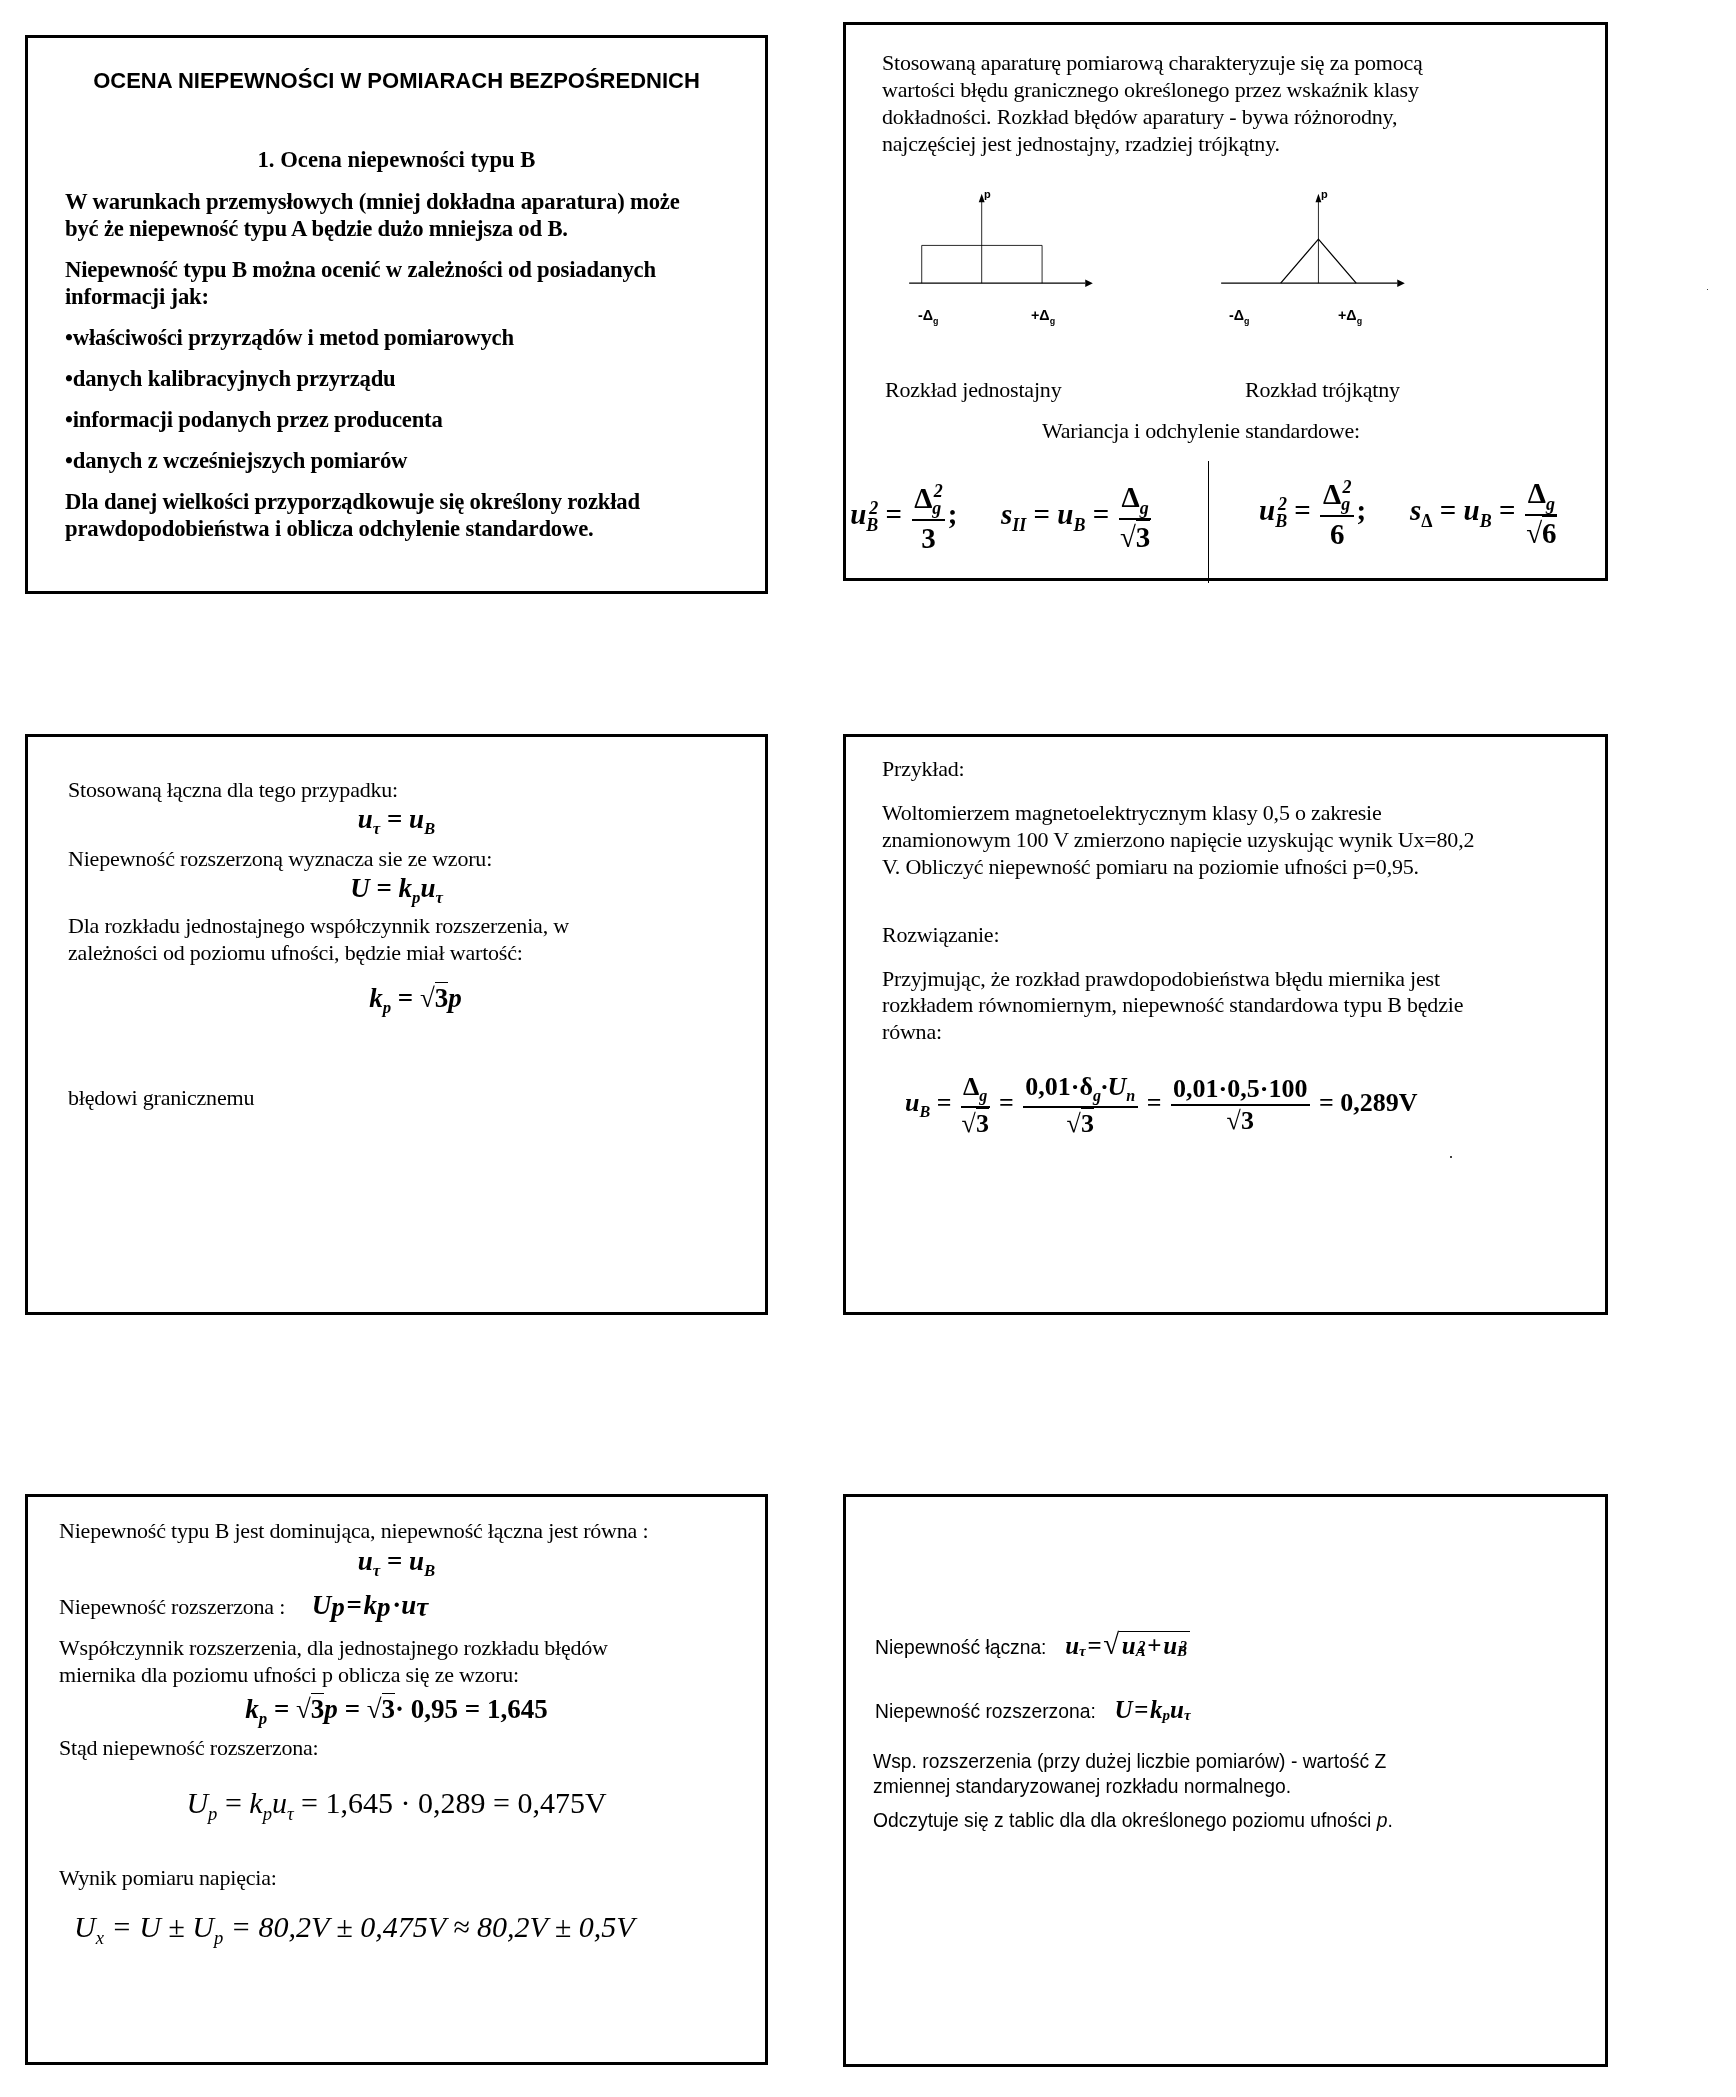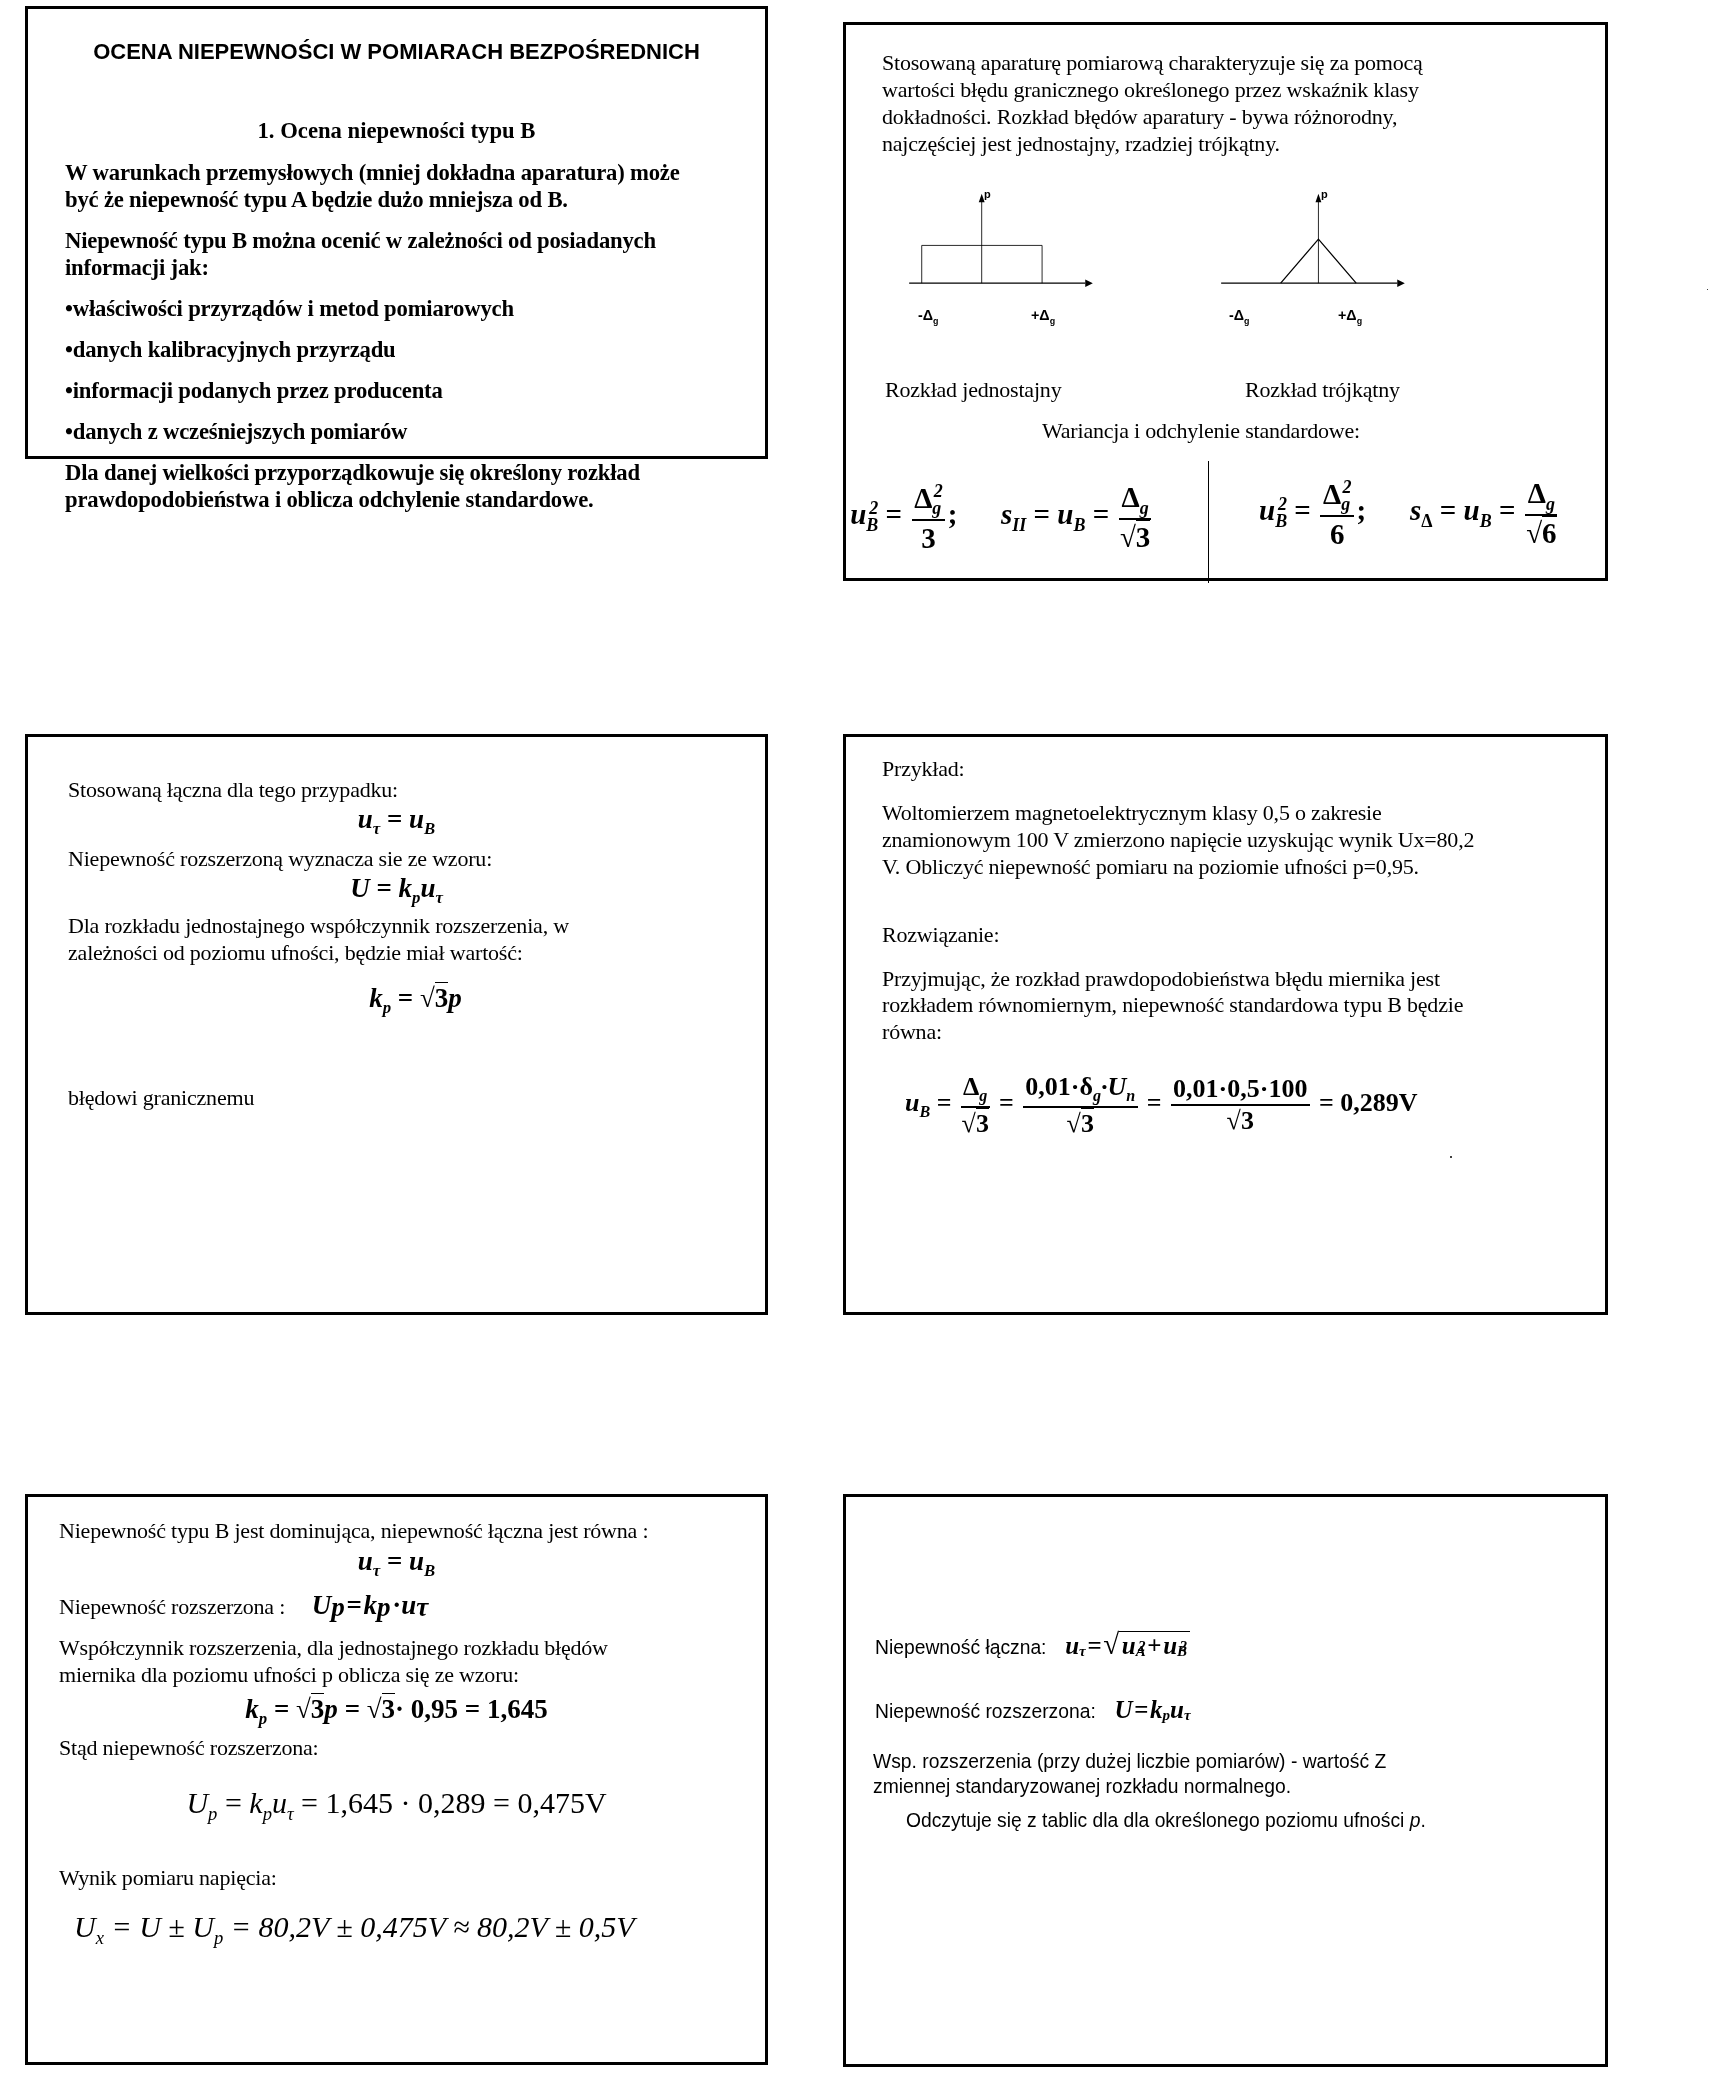--- a/index.html
+++ b/index.html
@@ -1,18 +1,18 @@
 <!DOCTYPE html>
 <html style="font-size:6.7px"><head>
 <meta charset="utf-8">
 <style>
   html, body { margin:0; padding:0; background:#ffffff; }
   body { width:1737px; height:2321px; position:relative; overflow:hidden; color:#000; font-family:"Liberation Serif", serif; }
   .slide { position:absolute; box-sizing:border-box; border:3.4px solid #000; background:#fff; }
-  #s1 { left:25px; top:6px; width:743px; height:453px; }
+  #s1 { left:25px; top:35px; width:743px; height:559px; }
   #s2 { left:843px; top:22px; width:765px; height:559px; }
   #s3 { left:25px; top:734px; width:743px; height:581px; }
   #s4 { left:843px; top:734px; width:765px; height:581px; }
   #s5 { left:25px; top:1494px; width:743px; height:571px; }
   #s6 { left:843px; top:1494px; width:765px; height:573px; }
   .abs { position:absolute; white-space:nowrap; }
   .sans { font-family:"Liberation Sans", sans-serif; }
   .serif { font-family:"Liberation Serif", serif; }
   .b { font-weight:bold; }
   .center { text-align:center; left:0; right:0; }
@@ -206,19 +206,19 @@
     </span>
   </div>
   <div class="abs" style="left:29px;top:199px;">
     <span class="sans" style="font-size:19.3px;">Niepewność rozszerzona:</span>
     <span class="math" style="margin-left:17px;font-size:25px;">U</span>
     <span class="math" style="font-style:normal;font-size:25px;">=</span>
     <span class="math" style="font-size:25px;">k</span><sub class="math" style="font-size:15px;">p</sub><span class="math" style="font-size:25px;">u</span><sub class="math" style="font-size:15px;">τ</sub>
   </div>
   <div class="abs sans" style="left:27px;top:254px;font-size:19.3px;">Wsp. rozszerzenia (przy dużej liczbie pomiarów) - wartość Z</div>
   <div class="abs sans" style="left:27px;top:279px;font-size:19.3px;">zmiennej standaryzowanej rozkładu normalnego.</div>
-  <div class="abs sans" style="left:27px;top:313px;font-size:19.3px;margin-left:33px;">
+  <div class="abs sans" style="left:27px;top:313px;font-size:19.3px;">
     <span>Odczytuje się z tablic dla dla określonego poziomu ufności </span><span style="font-style:italic;">p</span><span>.</span>
   </div>
 </div>
 
 <div class="scan-dot" style="left:1707px;top:289px;width:1.3px;height:1.3px;"></div>
 
 
 </body></html>

